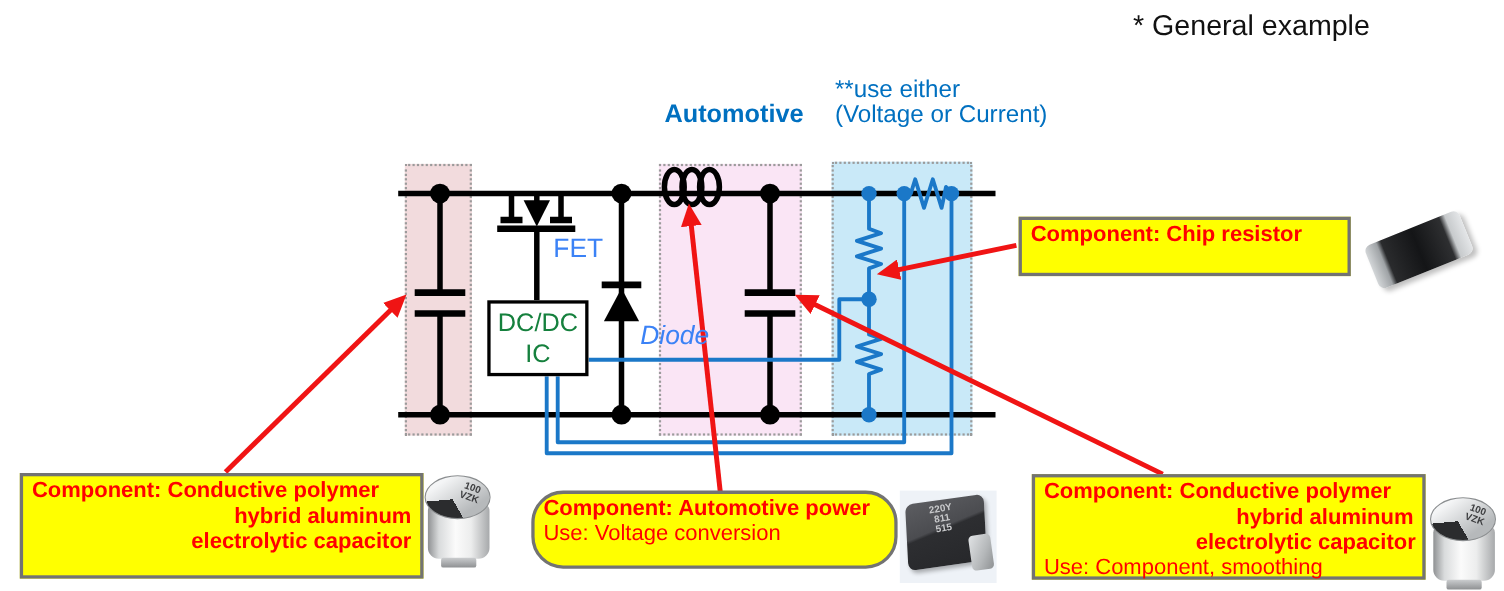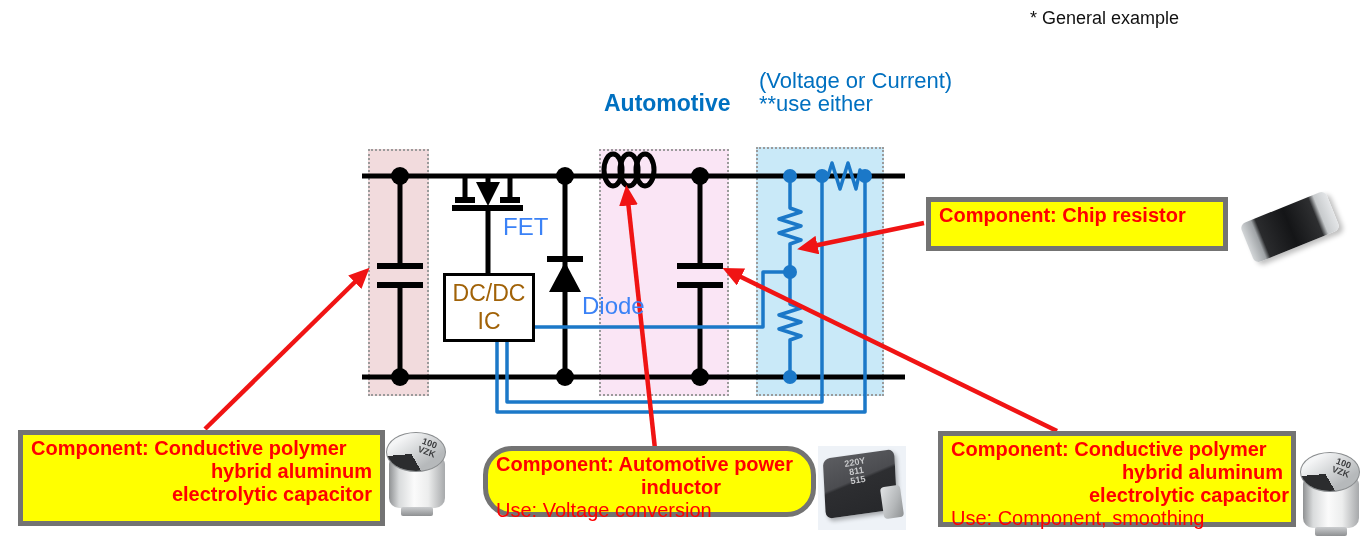--- a/index.html
+++ b/index.html
@@ -2,37 +2,37 @@
 <html><head>
 <meta charset="utf-8">
 <style>
   html,body{margin:0;padding:0;background:#ffffff;}
   #canvas{
     position:relative;width:1367px;height:537px;background:#ffffff;overflow:hidden;
     font-family:"Liberation Sans",sans-serif;
   }
   .abs{position:absolute;}
   
-  .note{left:1030px;top:8px;font-size:18px;color:#111;}
+  .note{left:1030px;top:8px;font-size:26px;color:#111;}
   .sec-label{color:#0070C0;font-weight:bold;font-size:23px;white-space:nowrap;}
   .sec-sub{color:#0070C0;font-weight:normal;font-size:22px;line-height:23px;white-space:nowrap;}
   
   .region{position:absolute;border:2px dotted #9b9b9b;box-sizing:border-box;}
   .region-noise{left:368px;top:149px;width:61px;height:247px;background:#F2DBDD;}
   .region-switch{left:599px;top:149px;width:130px;height:247px;background:#FAE5F5;}
   .region-sense{left:756px;top:147px;width:128px;height:249px;background:#C9E9F8;}
   
   .circ-label{color:#3b82f6;font-size:24px;white-space:nowrap;}
   .ic-box{
     left:443px;top:273px;width:92px;height:69px;background:#ffffff;border:3px solid #000;
-    box-sizing:border-box;text-align:center;font-size:23px;line-height:28px;color:#a16207;padding-top:3px;
+    box-sizing:border-box;text-align:center;font-size:23px;line-height:28px;color:#15803d;padding-top:3px;
   }
   
   .callout{
-    position:absolute;background:#FFFF00;border:5px solid #737373;box-sizing:border-box;
+    position:absolute;background:#FFFF00;border:3px solid #737373;box-sizing:border-box;
     color:#FF0000;font-size:20px;line-height:23px;padding:2px 8px;white-space:nowrap;
   }
   .callout .b{font-weight:bold;}
   .ind-138{margin-left:138px;text-align:right;}
   .ind-145{margin-left:145px;}
   
   .photo{position:absolute;}
   .chip-body{
     position:absolute;left:6px;top:12px;width:92px;height:42px;border-radius:6px;
     transform:rotate(-22deg);
@@ -159,44 +159,43 @@
       <line x1="655" y1="449" x2="628" y2="201" marker-end="url(#ah)"></line>
       <line x1="924" y1="223" x2="813" y2="246" marker-end="url(#ah)"></line>
       <line x1="1057" y1="431" x2="737" y2="275" marker-end="url(#ah)"></line>
     </g>
   </svg>
 
   <div class="abs note">* General example</div>
 
   <div class="abs sec-label" style="left:604px;top:90px;">Automotive</div>
   <div class="abs" style="left:759px;top:69px;">
+    <div class="sec-sub">**use either</div>
     <div class="sec-sub">(Voltage or Current)</div>
-    <div class="sec-sub">**use either</div>
   </div>
 
   <div class="abs circ-label" style="left:503px;top:213px;">FET</div>
-  <div class="abs circ-label" style="left:582px;top:292px;">Diode</div>
+  <div class="abs circ-label" style="left:582px;top:292px;font-style:italic;">Diode</div>
   <div class="abs ic-box">
     <div>DC/DC</div>
     <div>IC</div>
   </div>
 
   <div class="callout" style="left:926px;top:197px;width:302px;height:54px;">
     <div class="b">Component: Chip resistor</div>
   </div>
 
   <div class="callout" style="left:18px;top:430px;width:367px;height:96px;">
     <div class="b">Component: Conductive polymer</div>
     <div class="b ind-138">hybrid aluminum</div>
     <div class="b ind-138">electrolytic capacitor</div>
   </div>
 
   <div class="callout" style="left:483px;top:446px;width:333px;height:71px;border-radius:29px;">
     <div class="b">Component: Automotive power</div>
-    <div class="b ind-145">inductor</div>
     <div>Use: Voltage conversion</div>
   </div>
 
   <div class="callout" style="left:938px;top:431px;width:358px;height:96px;">
     <div class="b">Component: Conductive polymer</div>
     <div class="b ind-138">hybrid aluminum</div>
     <div class="b ind-138">electrolytic capacitor</div>
     <div>Use: Component, smoothing</div>
   </div>
 

